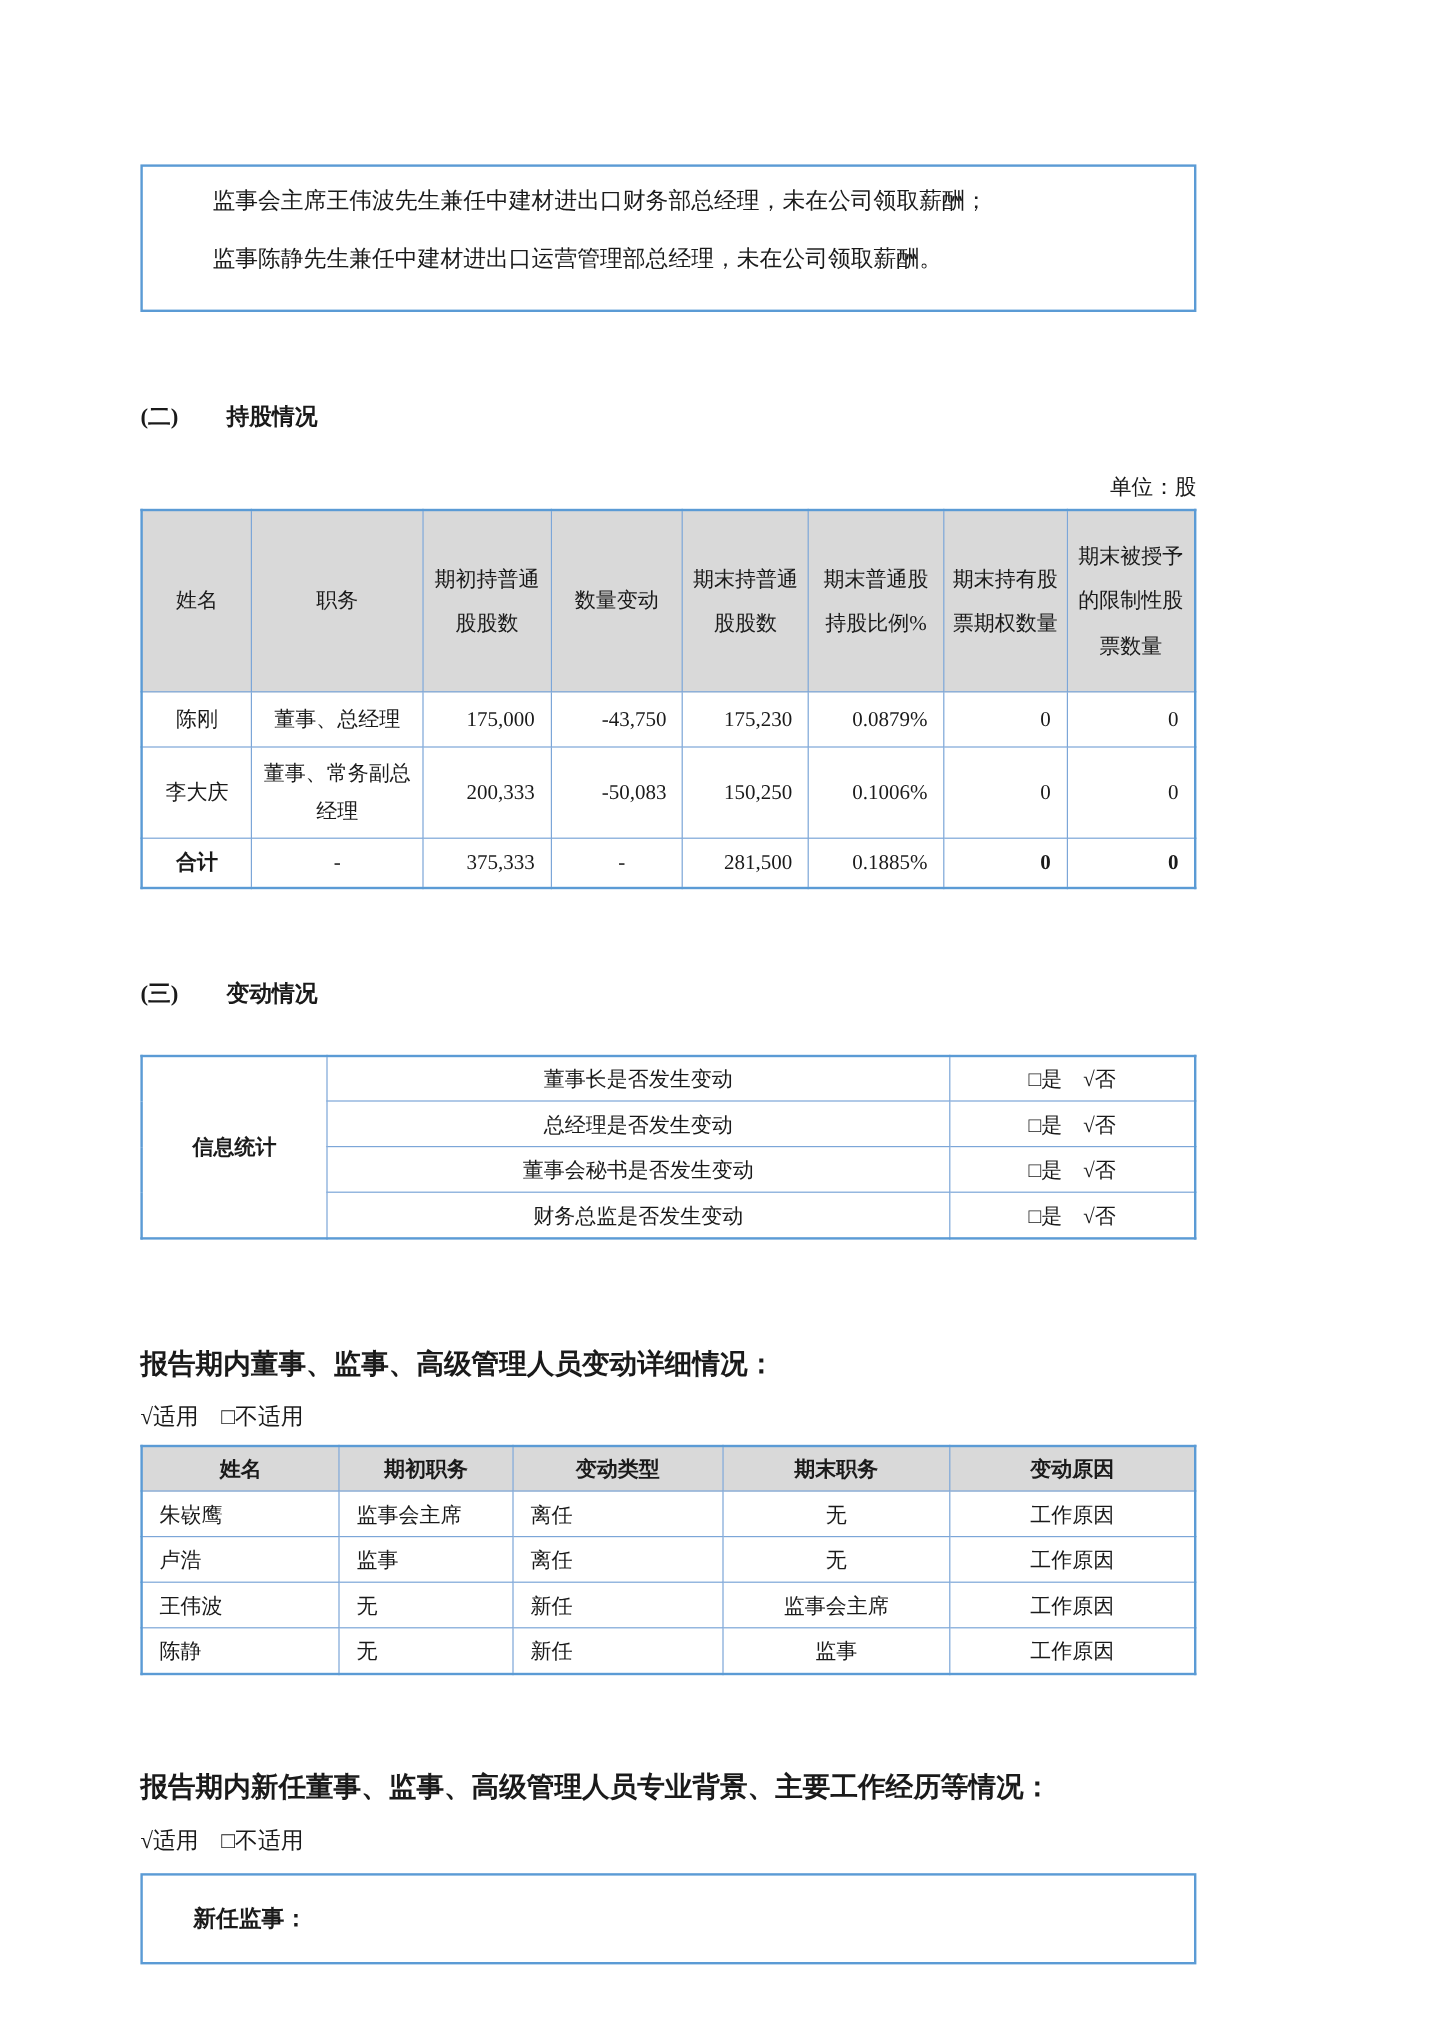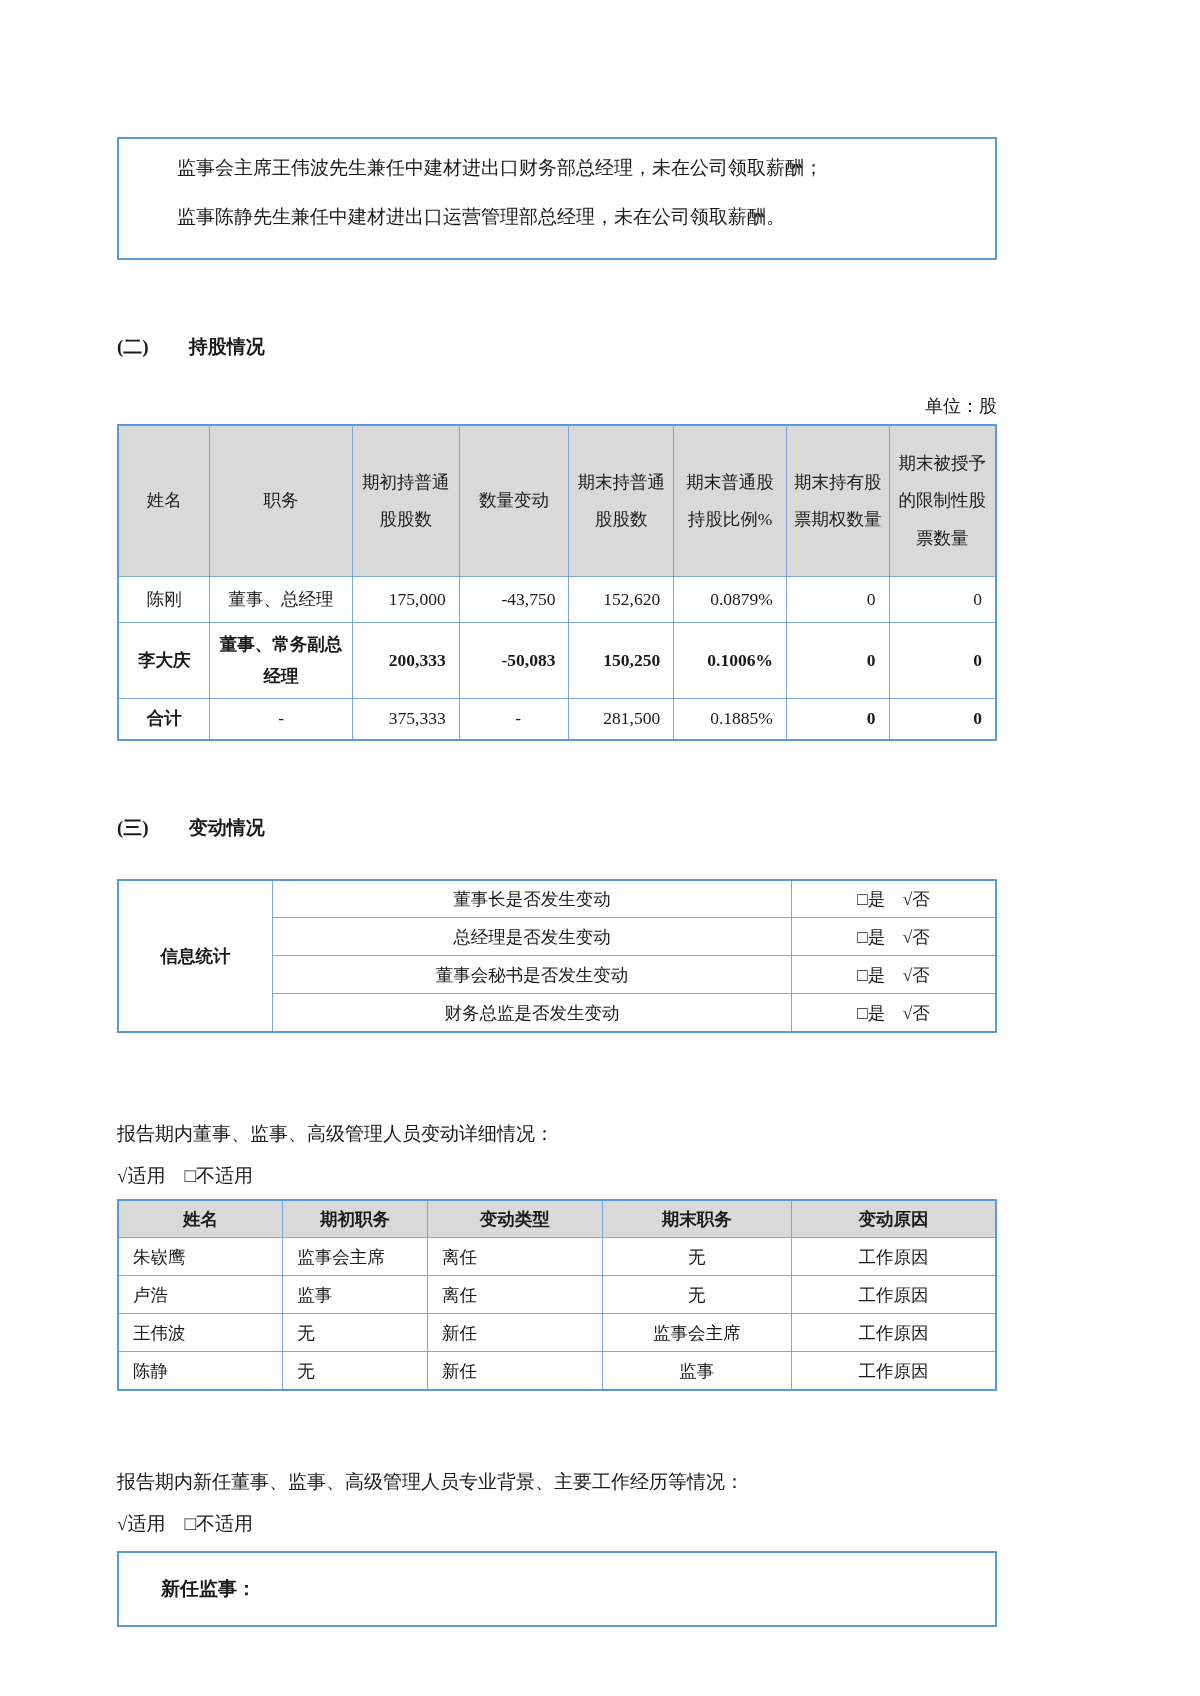--- a/index.html
+++ b/index.html
@@ -58,38 +58,38 @@
   }
   .tbl th{
     background:var(--header-gray);
     text-align:center;
   }
   
   .tbl-holdings thead tr{height:152px;}
   .tbl-holdings th{font-weight:normal;line-height:2.15;padding:4px 5px;}
   .tbl-holdings td{padding:4px 8px;line-height:1.8;border-radius:20px;}
   .tbl-holdings tbody tr:nth-child(1){height:46px;}
-  .tbl-holdings tbody tr:nth-child(2){height:76px;font-weight:bold;}
+  .tbl-holdings tbody tr:nth-child(2){height:76px;}
   .tbl-holdings tbody tr:nth-child(3){height:38px;}
   .tbl-holdings td:nth-child(1),
   .tbl-holdings td:nth-child(2){text-align:center;}
   .tbl-holdings td:nth-child(n+3){text-align:right;padding-right:13px;}
   .tbl-holdings tbody tr:last-child td:nth-child(1){font-weight:bold;}
   .tbl-holdings tbody tr:last-child td:nth-child(4){text-align:center;padding-right:0;}
   .tbl-holdings tbody tr:last-child td:nth-child(7),
   .tbl-holdings tbody tr:last-child td:nth-child(8){font-weight:bold;}
   
   .tbl-change{margin-top:38px;}
   .tbl-change td{height:38px;text-align:center;padding:2px 8px;}
   .tbl-change .stat-label{font-weight:bold;}
   
   .para-heading{
-    font-weight:normal;
+    font-weight:bold;
     margin-top:88px;
-    font-size:19px;
+    font-size:23px;
   }
   .applicable-line{
     margin-top:16px;
     margin-bottom:10px;
     font-size:19px;
   }
   
   .tbl-personnel thead tr{height:38px;}
   .tbl-personnel th{font-weight:bold;padding:2px 6px;}
   .tbl-personnel td{height:38px;padding:2px 8px;}
@@ -155,21 +155,21 @@
           <th>期末持有股票期权数量</th>
           <th>期末被授予的限制性股票数量</th>
         </tr>
     </thead>
     <tbody>
         <tr>
           <td>陈刚</td>
           <td>董事、总经理</td>
           <td>175,000</td>
           <td>-43,750</td>
-          <td>152,620</td>
+          <td>175,230</td>
           <td>0.0879%</td>
           <td>0</td>
           <td>0</td>
         </tr>
         <tr>
           <td>李大庆</td>
           <td>董事、常务副总经理</td>
           <td>200,333</td>
           <td>-50,083</td>
           <td>150,250</td>

